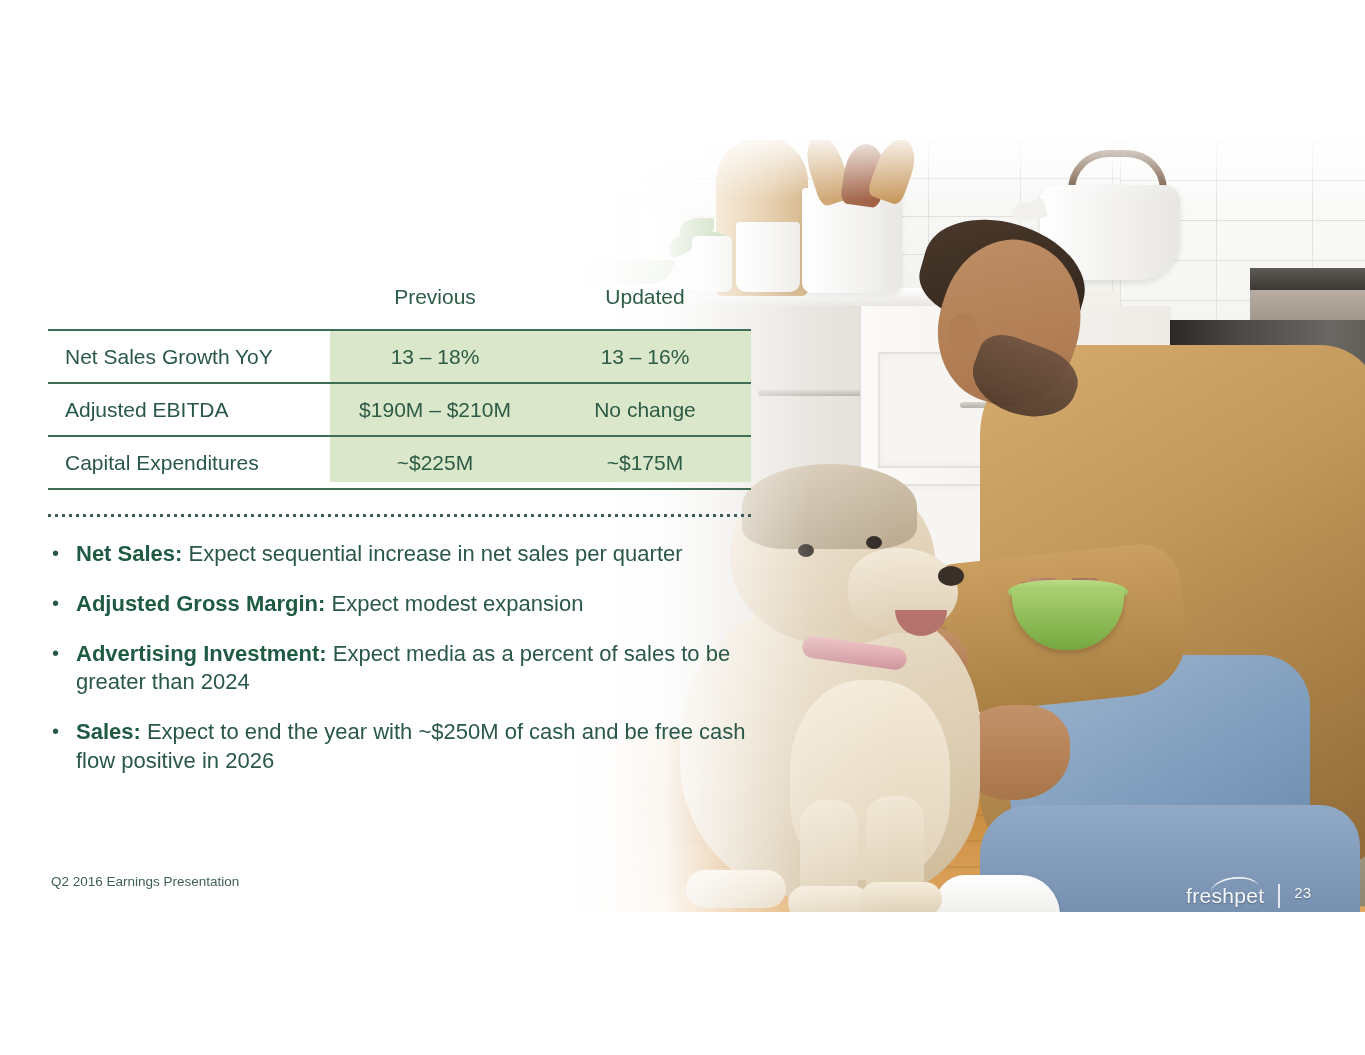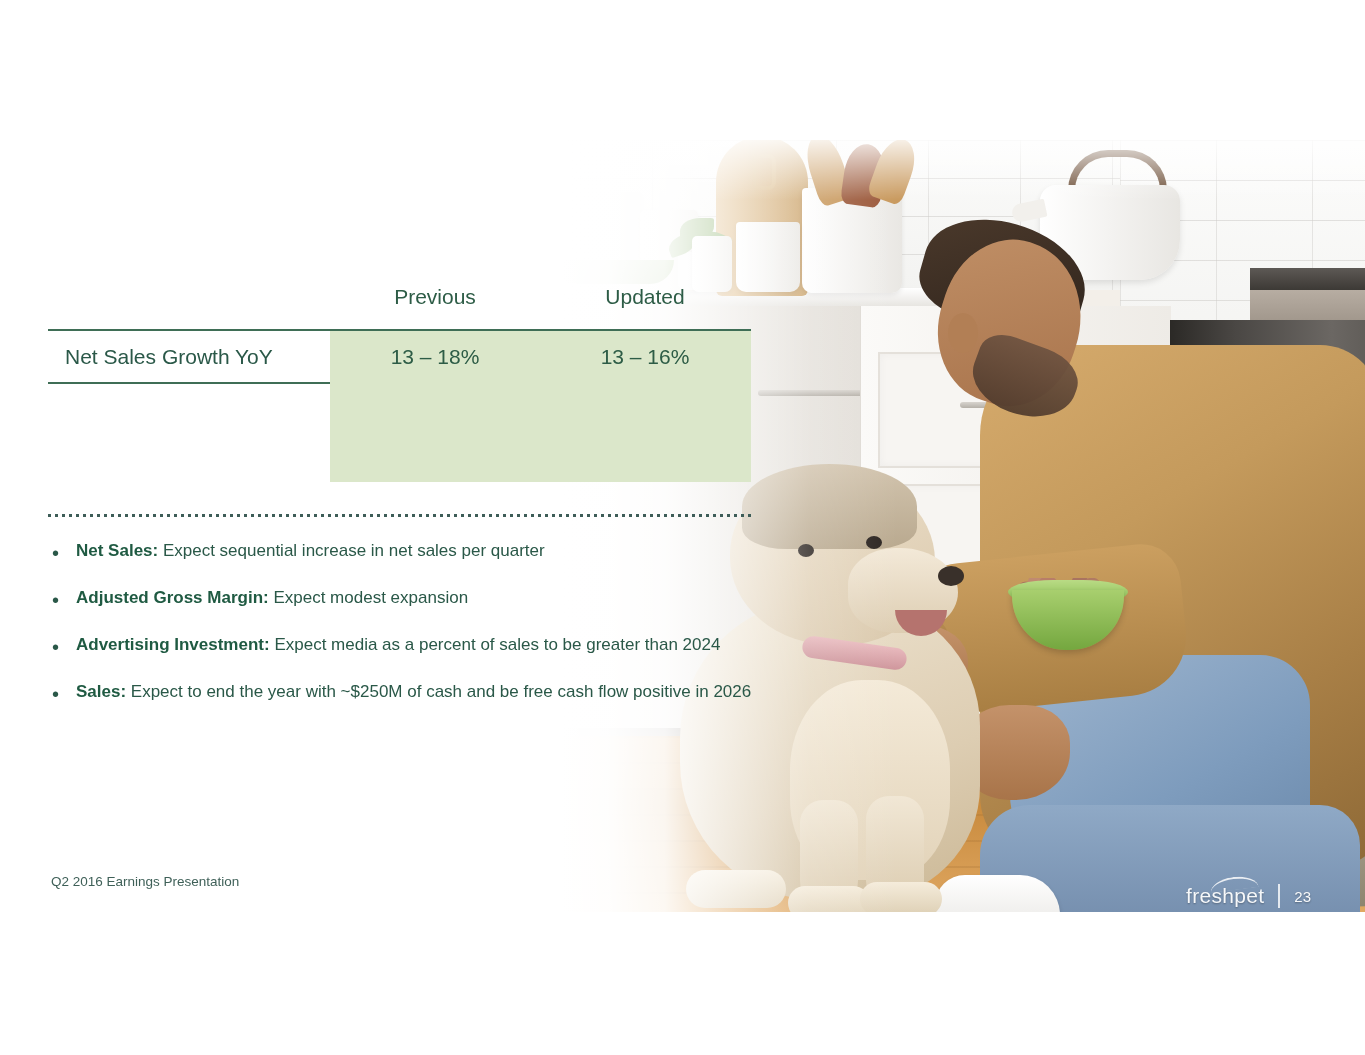--- a/index.html
+++ b/index.html
@@ -459,41 +459,41 @@
     margin-bottom: 21px;
   }
   .bullet .dot {
     width: 24px;
     flex: 0 0 24px;
     font-size: 20px;
     color: #2a5848;
     line-height: 1.3;
   }
   .bullet .btxt {
-    font-size: 17px;
+    font-size: 22px;
     color: #2a5848;
     line-height: 1.31;
   }
   .bullet .btxt b {
     font-weight: 700;
     color: #1f5a42;
   }
 
   .footer-note {
     position: absolute;
     left: 51px; top: 874px;
     font-size: 13.5px;
     color: #3f6058;
   }
 
   .brand {
     position: absolute;
     right: 54px; bottom: 147px;
     display: flex;
-    align-items: center;
+    align-items: flex-start;
     gap: 14px;
     color: #ffffff;
   }
   .brand-logo {
     position: relative;
     font-size: 21px;
     color: #ffffff;
     letter-spacing: .3px;
     opacity: .93;
     text-shadow: 0 1px 2px rgba(0,0,0,.35);
@@ -625,21 +625,31 @@
       <div class="c1">Previous</div>
       <div class="c2">Updated</div>
     </div>
 
     <div class="t-row">
       <div class="c0">Net Sales Growth YoY</div>
       <div class="c1">13 – 18%</div>
       <div class="c2">13 – 16%</div>
     </div>
 
-
+    <div class="t-row">
+      <div class="c0">Adjusted EBITDA</div>
+      <div class="c1">$190M – $210M</div>
+      <div class="c2">No change</div>
+    </div>
+
+    <div class="t-row">
+      <div class="c0">Capital Expenditures</div>
+      <div class="c1">~$225M</div>
+      <div class="c2">~$175M</div>
+    </div>
 
     <div class="t-bottom"></div>
   </div>
 
   <div class="divider"></div>
 
   <div class="considerations">
 
     <div class="bullet">
       <div class="dot">•</div>

